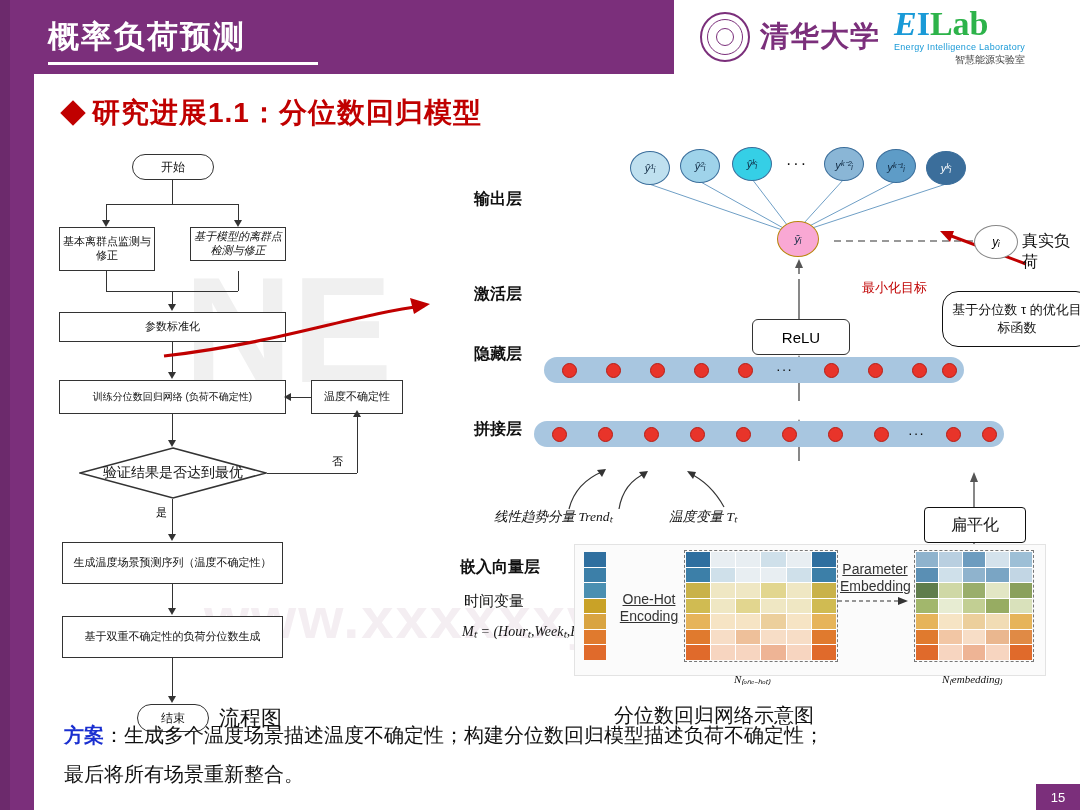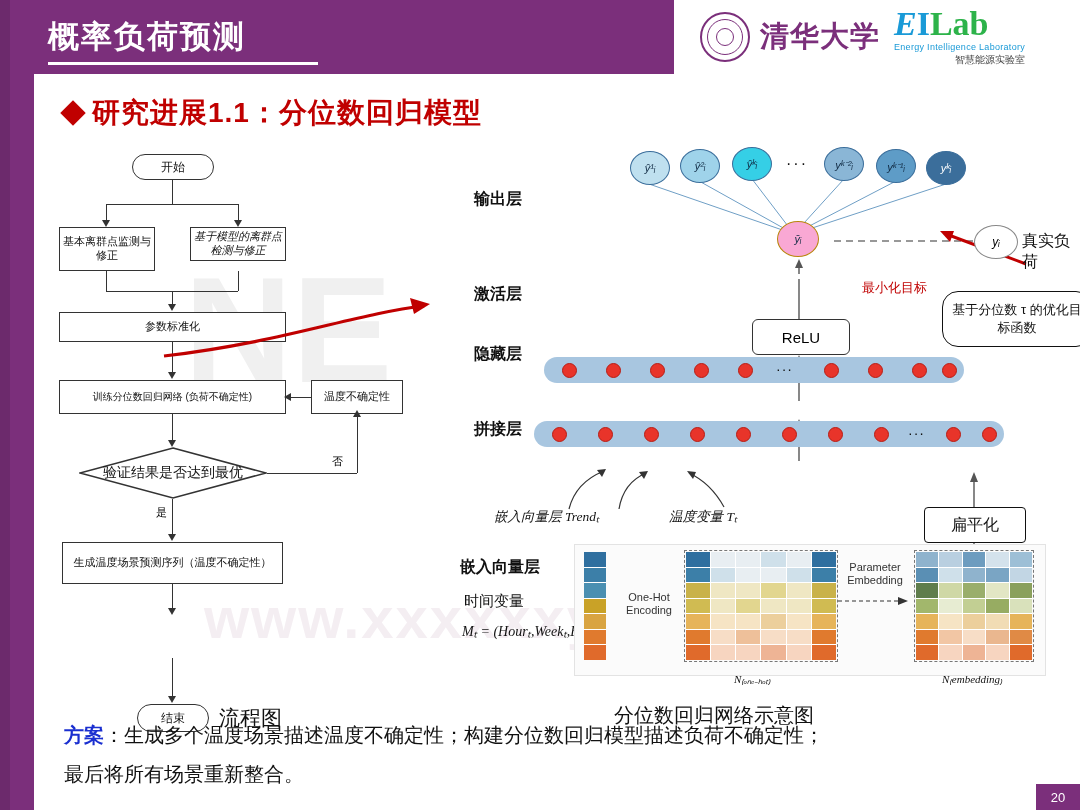--- a/index.html
+++ b/index.html
@@ -183,21 +183,21 @@
   }
   .embed-panel{
     position:absolute;left:140px;top:415px;width:470px;height:130px;
     background:#fbfbfb;border:1px solid #e3e3e3;
   }
   .grid{
     position:absolute;display:grid;gap:1px;background:#ffffff;
   }
   .cell{width:100%;height:100%;}
   .enc-label{
-    position:absolute;font-size:11px;color:#333;text-align:center;line-height:1.2;
+    position:absolute;font-size:14px;color:#333;text-align:center;line-height:1.2;text-decoration:underline;
   }
   .dashbox{
     position:absolute;border:1px dashed #777;box-sizing:border-box;
   }
   .nlabel{position:absolute;font-size:11px;font-style:italic;color:#111;
     font-family:"Liberation Serif", serif;}
   
   .bottom{
     position:absolute;left:30px;top:646px;width:1000px;font-size:20px;color:#111;
     line-height:1.55;
@@ -291,20 +291,21 @@
     <div style="position:absolute;left:288px;top:310px;font-size:11px;">否</div>
 
     <div class="vline" style="left:128px;top:355px;height:40px;"></div>
     <div style="position:absolute;left:112px;top:361px;font-size:11px;">是</div>
     <div class="arrow-d" style="left:124px;top:390px;"></div>
 
     <div class="fbox" style="left:18px;top:398px;width:221px;height:42px;">生成温度场景预测序列（温度不确定性）</div>
     <div class="vline" style="left:128px;top:440px;height:28px;"></div>
     <div class="arrow-d" style="left:124px;top:464px;"></div>
 
+    <div class="fbox" style="left:18px;top:472px;width:221px;height:42px;">基于双重不确定性的负荷分位数生成</div>
     <div class="vline" style="left:128px;top:514px;height:42px;"></div>
     <div class="arrow-d" style="left:124px;top:552px;"></div>
 
     <div class="fround" style="left:93px;top:560px;width:72px;height:28px;">结束</div>
   </div>
   <div class="flow-caption">流程图</div>
 
   <div class="net">
 
     <div class="layer-label" style="left:40px;top:60px;">输出层</div>
@@ -389,21 +390,21 @@
     <div class="redot" style="left:210px;top:298px;"></div>
     <div class="redot" style="left:256px;top:298px;"></div>
     <div class="redot" style="left:302px;top:298px;"></div>
     <div class="redot" style="left:348px;top:298px;"></div>
     <div class="redot" style="left:394px;top:298px;"></div>
     <div class="redot" style="left:440px;top:298px;"></div>
     <div style="position:absolute;left:474px;top:296px;font-size:14px;color:#111;letter-spacing:1px;">···</div>
     <div class="redot" style="left:512px;top:298px;"></div>
     <div class="redot" style="left:548px;top:298px;"></div>
 
-    <div class="small-it" style="left:60px;top:378px;font-size:13.5px;">嵌入向量层 Trendₜ</div>
+    <div class="small-it" style="left:60px;top:378px;font-size:13.5px;">线性趋势分量 Trendₜ</div>
     <div class="small-it" style="left:235px;top:378px;font-size:13.5px;">温度变量  Tₜ</div>
 
     <div class="flat-box" style="left:490px;top:378px;width:100px;height:34px;">扁平化</div>
 
     <div style="position:absolute;left:30px;top:463px;font-size:15px;color:#111;">时间变量</div>
     <div class="small-it" style="left:28px;top:492px;font-size:14px;">Mₜ = (Hourₜ,Weekₜ,Holidayₜ,Monthₜ)</div>
 
     <div class="embed-panel"></div>
 
     <div class="grid" style="left:150px;top:423px;width:22px;height:108px;grid-template-columns:1fr;grid-template-rows:repeat(7,1fr);">
@@ -521,13 +522,13 @@
 
   <div class="bottom">
     <div>
       <span class="kw">方案</span><span>：生成多个温度场景描述温度不确定性；构建分位数回归模型描述负荷不确定性；</span>
     </div>
     <div style="margin-top:8px;">最后将所有场景重新整合。</div>
   </div>
 
 </div>
 
-<div class="pagenum">20</div>
+<div class="pagenum">15</div>
 
 </body></html>

